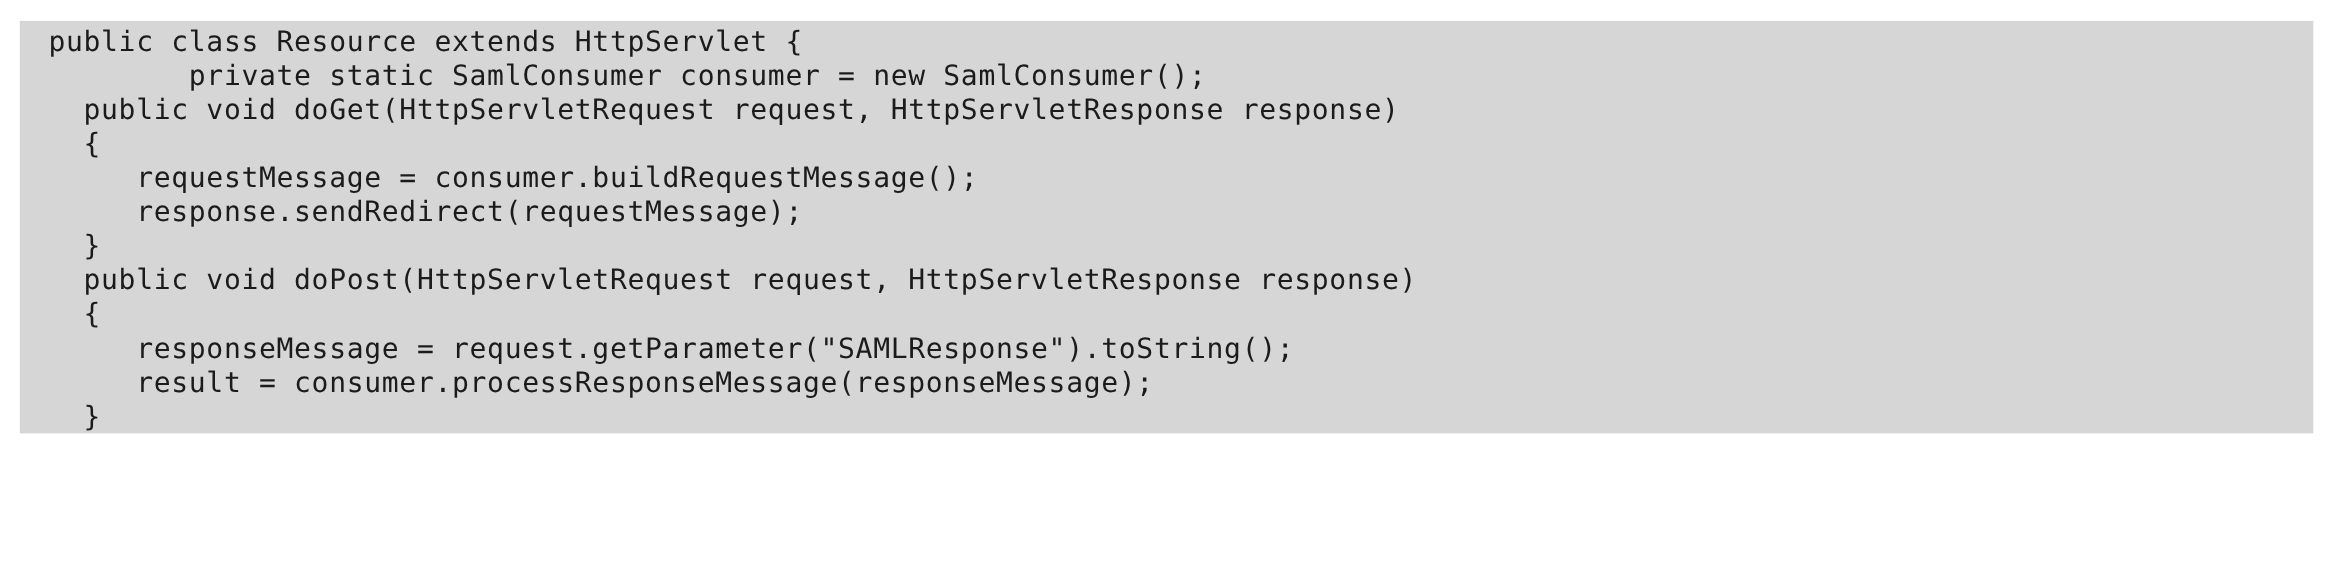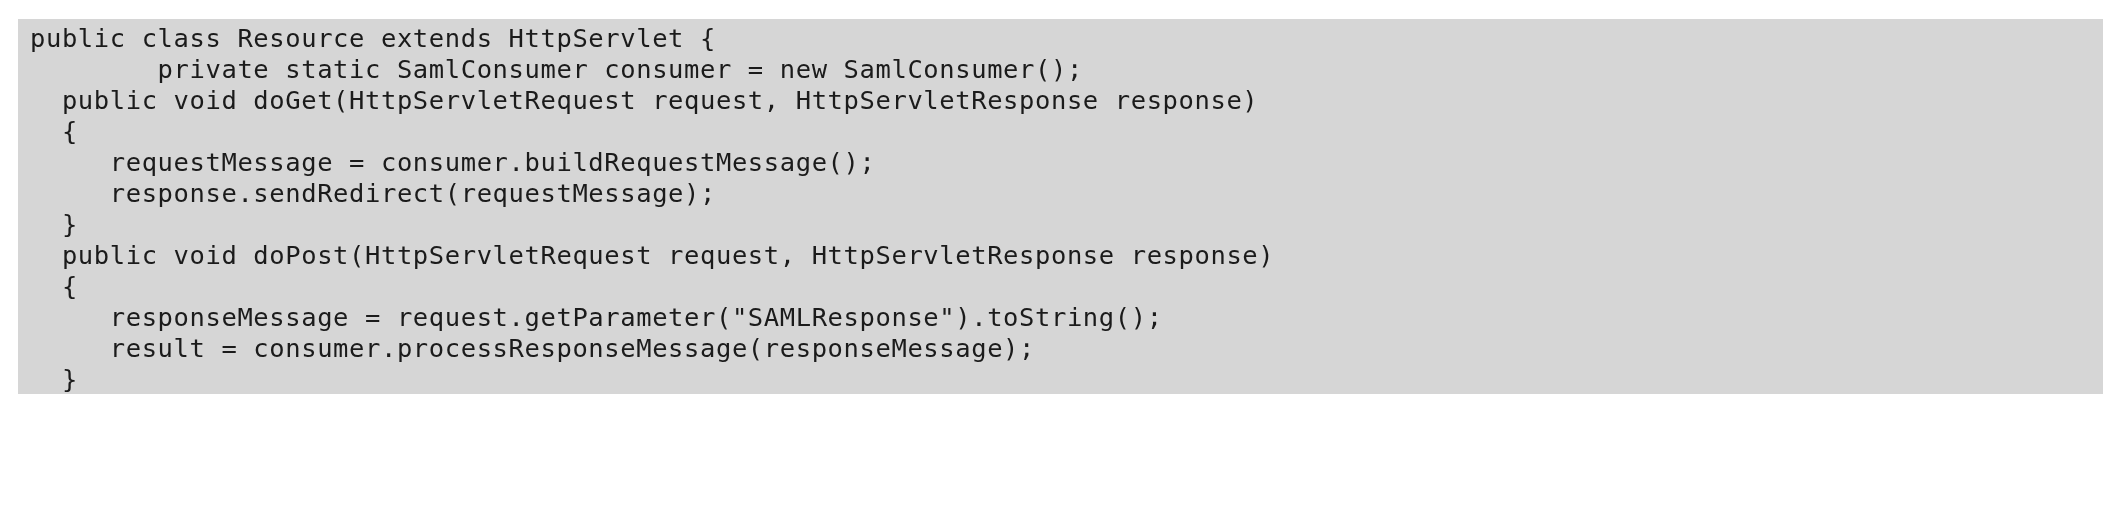--- a/index.html
+++ b/index.html
@@ -31,21 +31,21 @@
     overflow: hidden;
   }
   .code-line {
     display: block;
     white-space: pre;
     font-family: "DejaVu Sans Mono", "Liberation Mono", monospace;
     font-size: 25.5px;
     line-height: 31px;
     color: #1b1b1b;
     letter-spacing: 0.6px;
-    padding-left: 12px;
+    padding-left: 26px;
     height: 31px;
   }
 </style>
 </head>
 <body>
 
 <div id="code-figure">
   <pre id="code-block"><span class="code-line">public class Resource extends HttpServlet {</span><span class="code-line">        private static SamlConsumer consumer = new SamlConsumer();</span><span class="code-line">  public void doGet(HttpServletRequest request, HttpServletResponse response)</span><span class="code-line">  {</span><span class="code-line">     requestMessage = consumer.buildRequestMessage();</span><span class="code-line">     response.sendRedirect(requestMessage);</span><span class="code-line">  }</span><span class="code-line">  public void doPost(HttpServletRequest request, HttpServletResponse response)</span><span class="code-line">  {</span><span class="code-line">     responseMessage = request.getParameter("SAMLResponse").toString();</span><span class="code-line">     result = consumer.processResponseMessage(responseMessage);</span><span class="code-line">  }</span></pre>
 </div>
 

